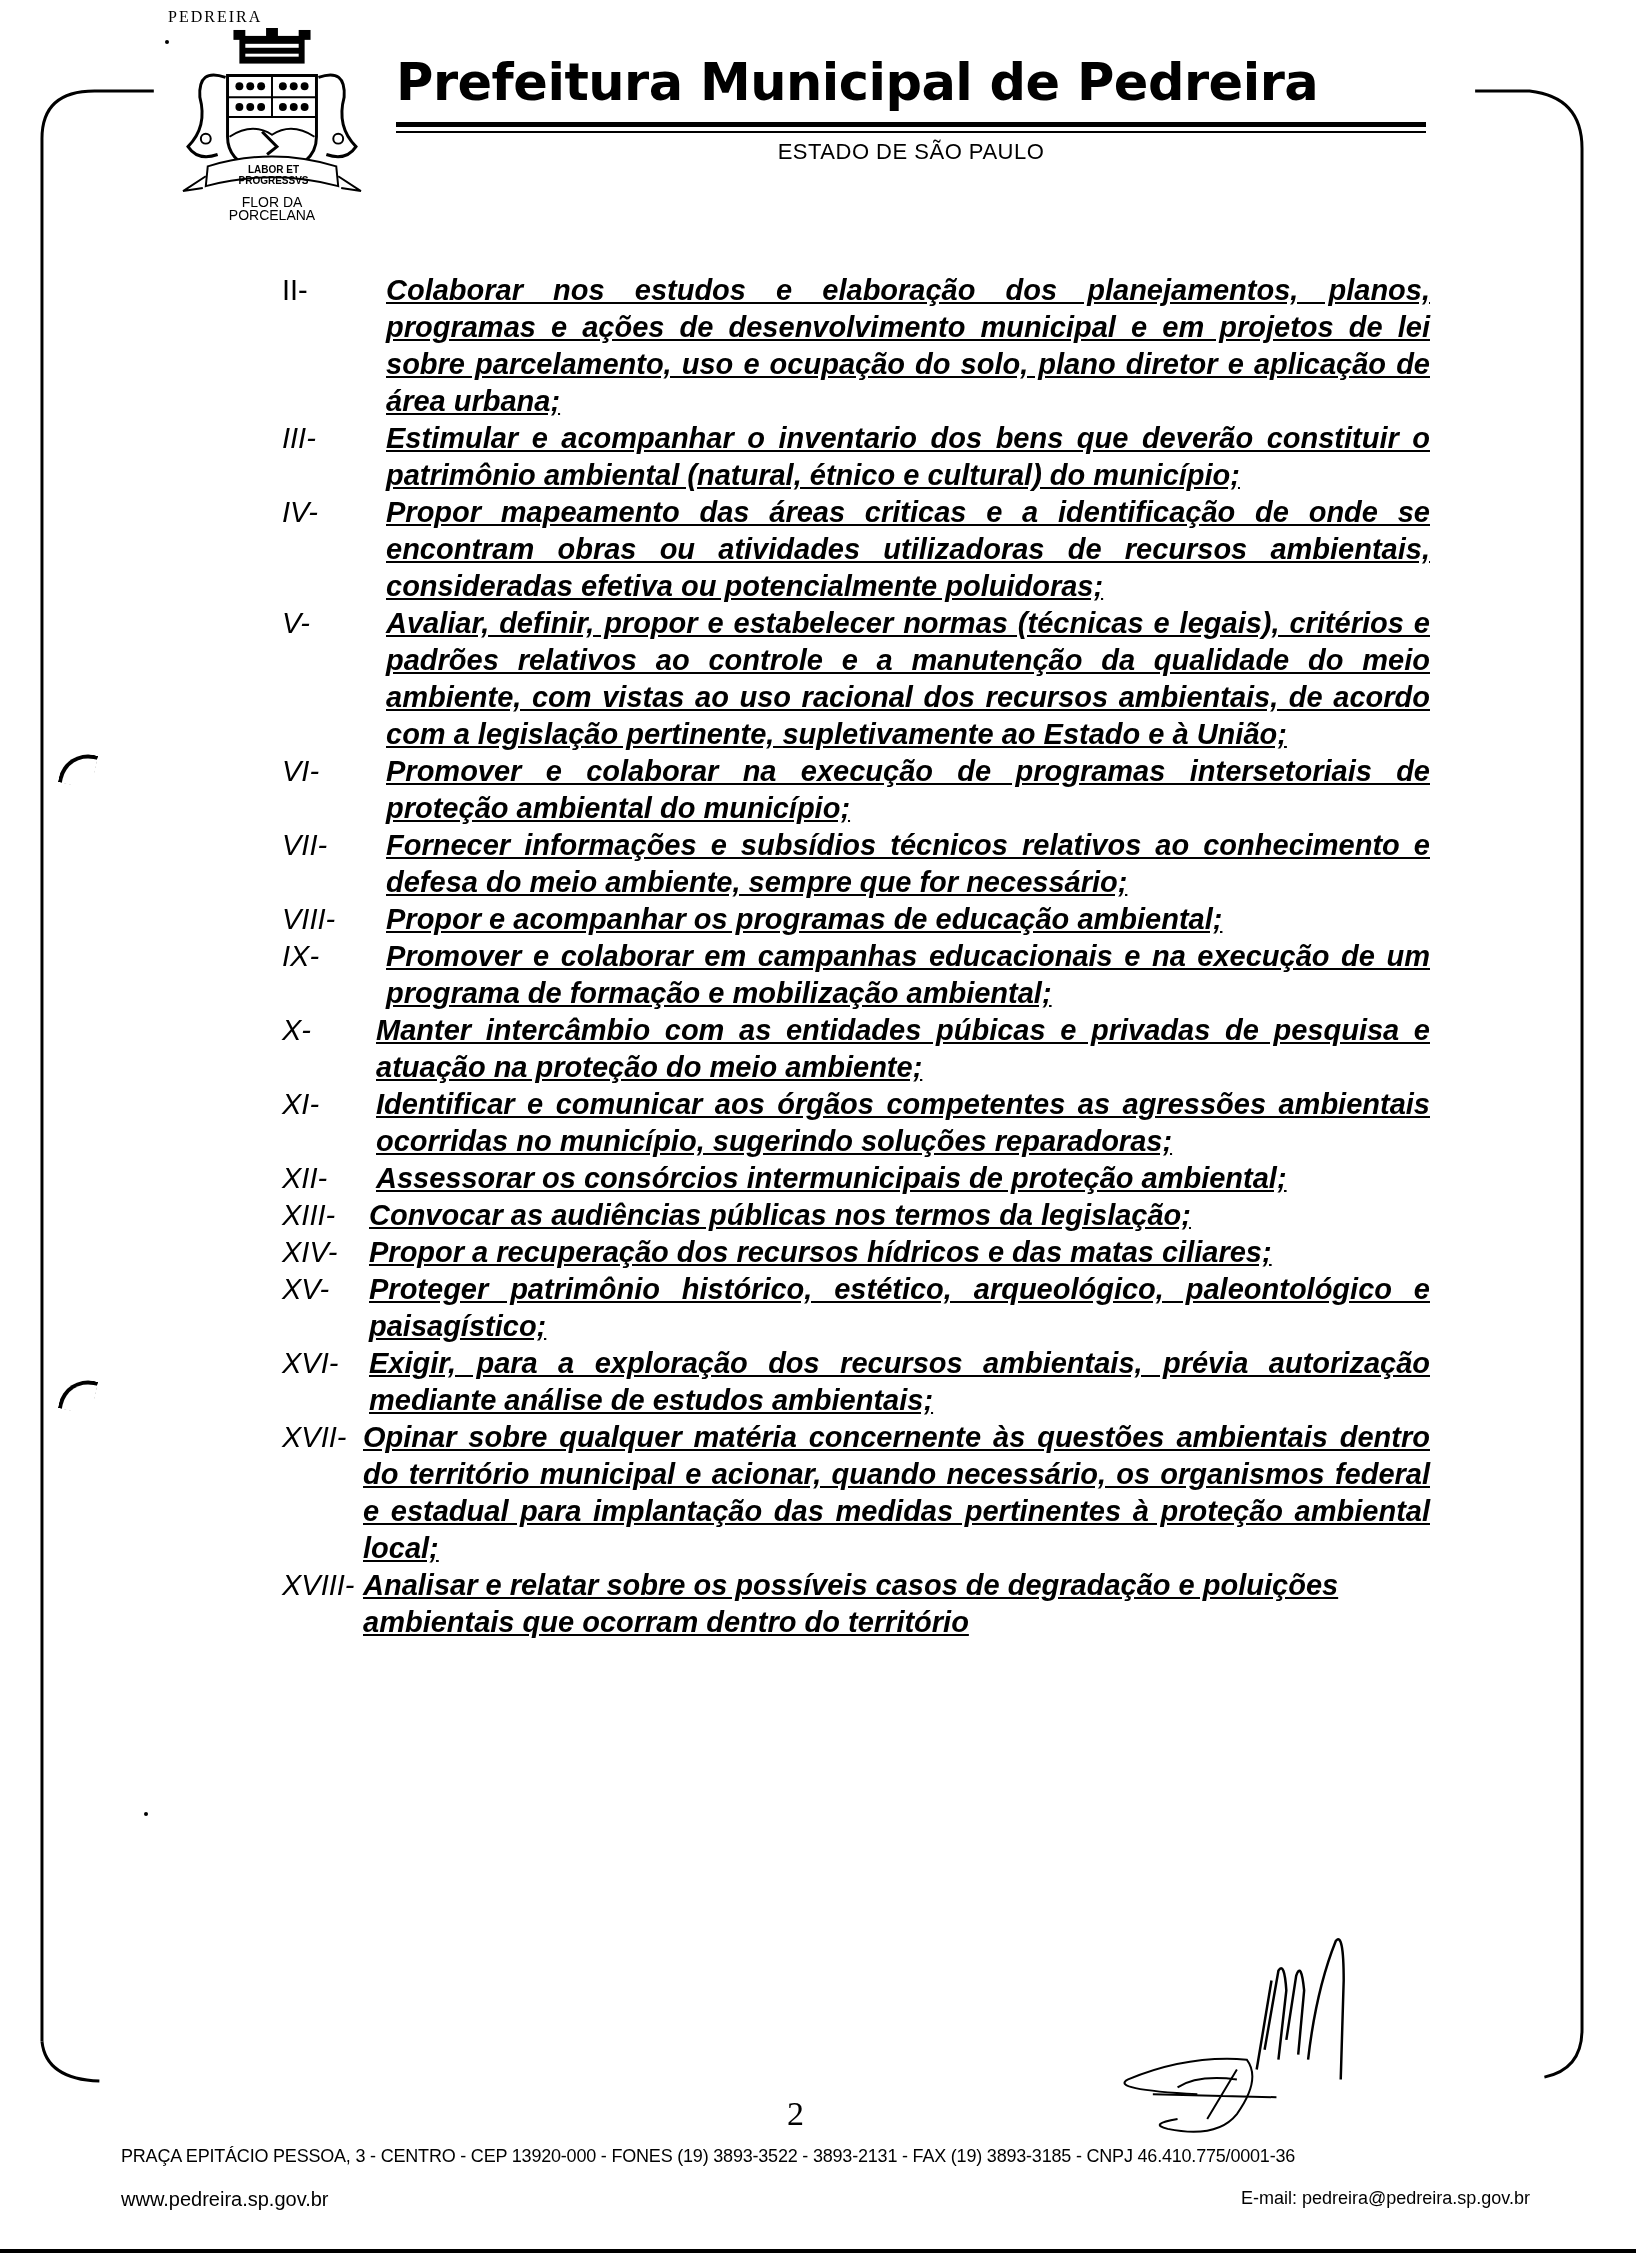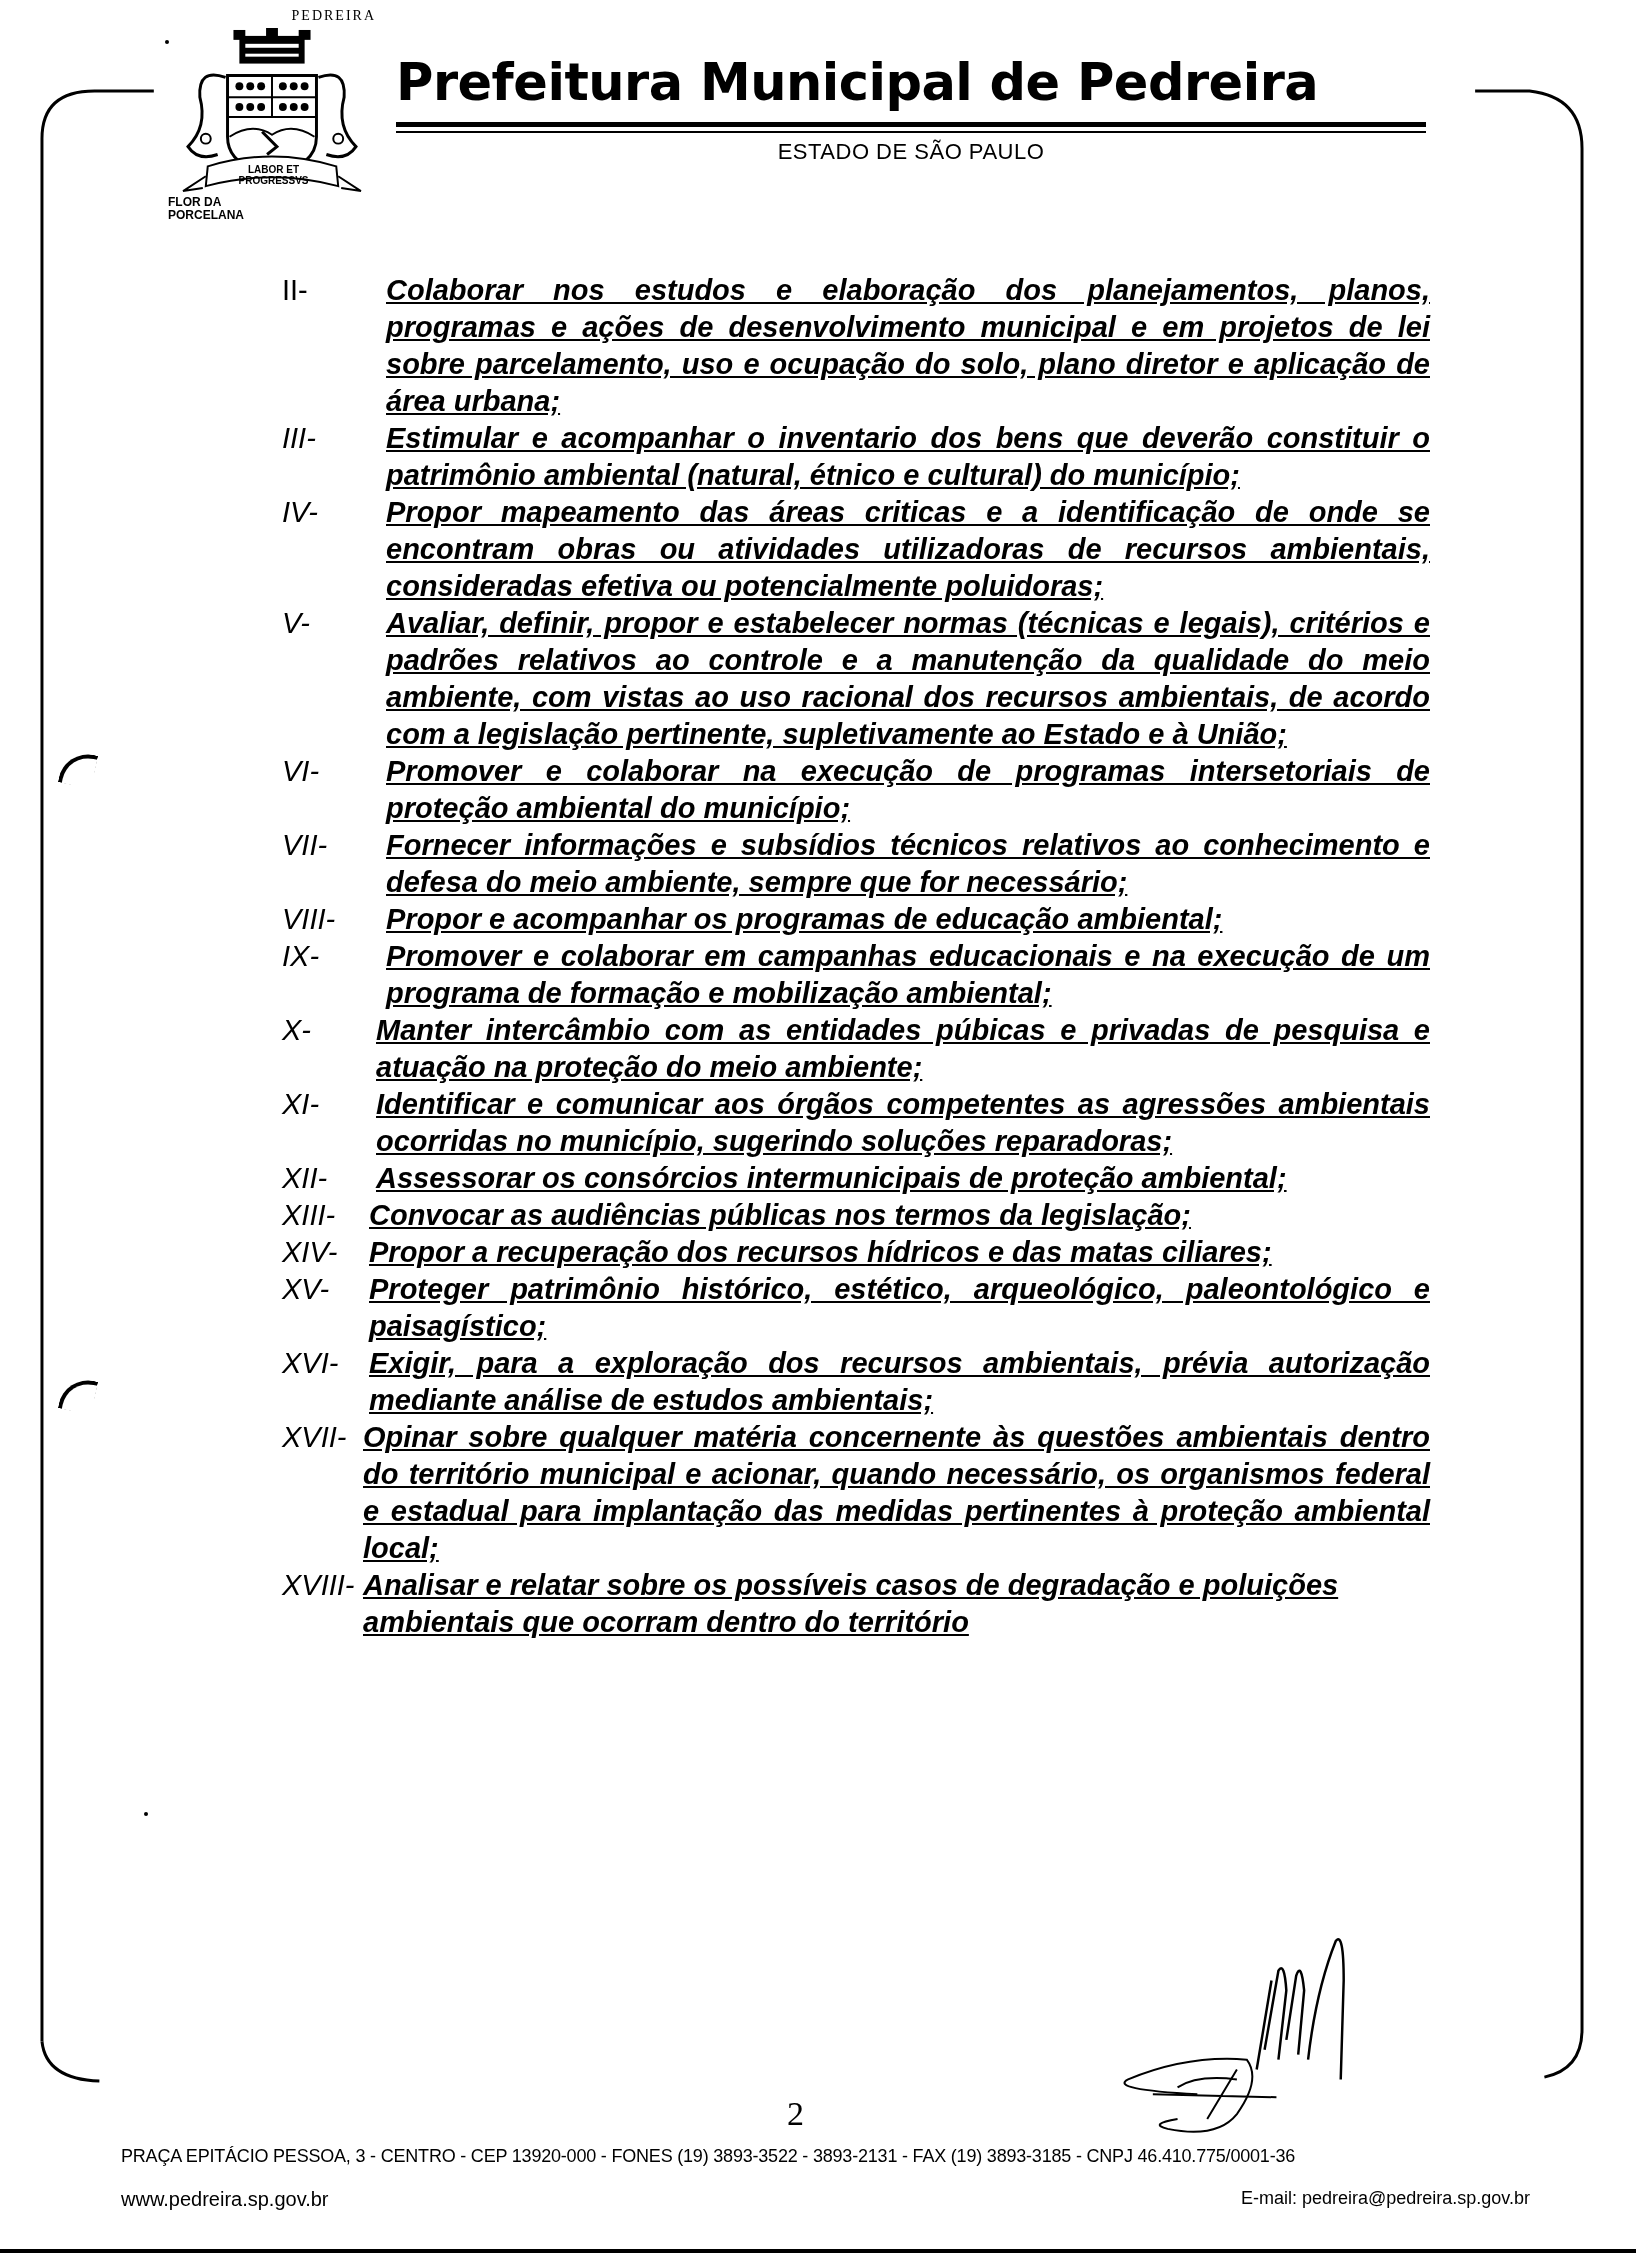--- a/index.html
+++ b/index.html
@@ -2,24 +2,24 @@
 <html><head>
 <meta charset="utf-8">
 <style>
   html, body { margin:0; padding:0; background:#ffffff; }
   body { width:1637px; height:2259px; position:relative; overflow:hidden; color:#000; font-family:"Liberation Sans", sans-serif; }
 
   .frame { position:absolute; left:40px; top:89px; width:1544px; height:2000px; pointer-events:none; }
   .frame svg { width:100%; height:100%; overflow:visible; }
 
   .logo { position:absolute; left:168px; top:8px; width:208px; height:220px; }
-  .logo-top { position:absolute; left:0; top:0; width:100%; text-align:right; font-family:"Liberation Serif", serif; font-size:14px; letter-spacing:2px; }
+  .logo-top { position:absolute; left:0; top:0; width:100%; text-align:left; font-family:"Liberation Serif", serif; font-size:16px; letter-spacing:2px; }
   .logo-svg { position:absolute; left:0; top:20px; width:208px; height:168px; }
   .logo-motto { position:absolute; left:51px; top:156px; width:109px; text-align:center; font-size:10px; font-weight:bold; letter-spacing:0px; }
-  .logo-flor { position:absolute; left:0; top:188px; width:100%; font-size:12px; line-height:13px;font-weight:bold; }
+  .logo-flor { position:absolute; left:0; top:188px; width:100%; text-align:center; font-size:14px; line-height:13px; }
 
   .title { position:absolute; left:396px; top:53px; font-family:"DejaVu Sans", sans-serif; font-weight:bold; font-size:51px; letter-spacing:-0.5px; line-height:59px; white-space:nowrap; }
   .title-rule1 { position:absolute; left:396px; top:122px; width:1030px; height:5px; background:#000; }
   .title-rule2 { position:absolute; left:396px; top:131px; width:1030px; height:2px; background:#000; }
   .subtitle { position:absolute; left:396px; top:139px; width:1030px; text-align:center; font-size:22px; letter-spacing:0.5px; }
 
   .content { position:absolute; left:282px; top:272px; width:1148px; }
   .item { position:relative; display:flex; }
   .num { width:104px; flex:none; font-style:italic; font-size:29px; line-height:37px; font-family:"Liberation Sans", sans-serif; }
   .num.plain { font-style:normal; font-weight:normal; }

